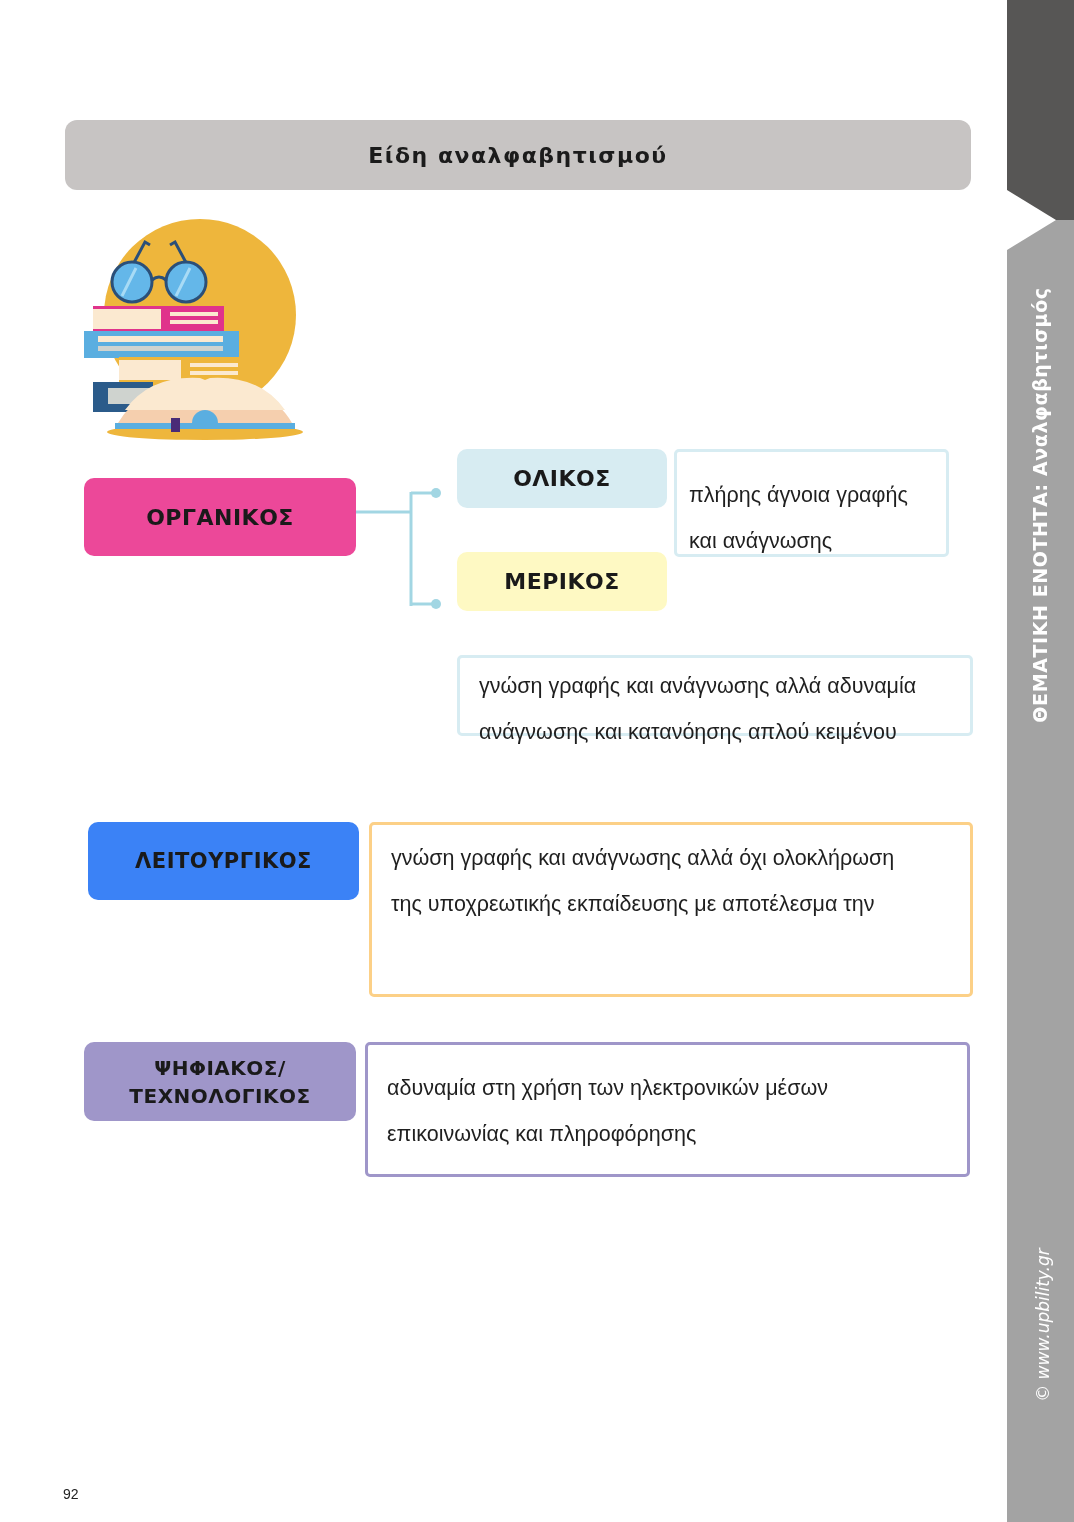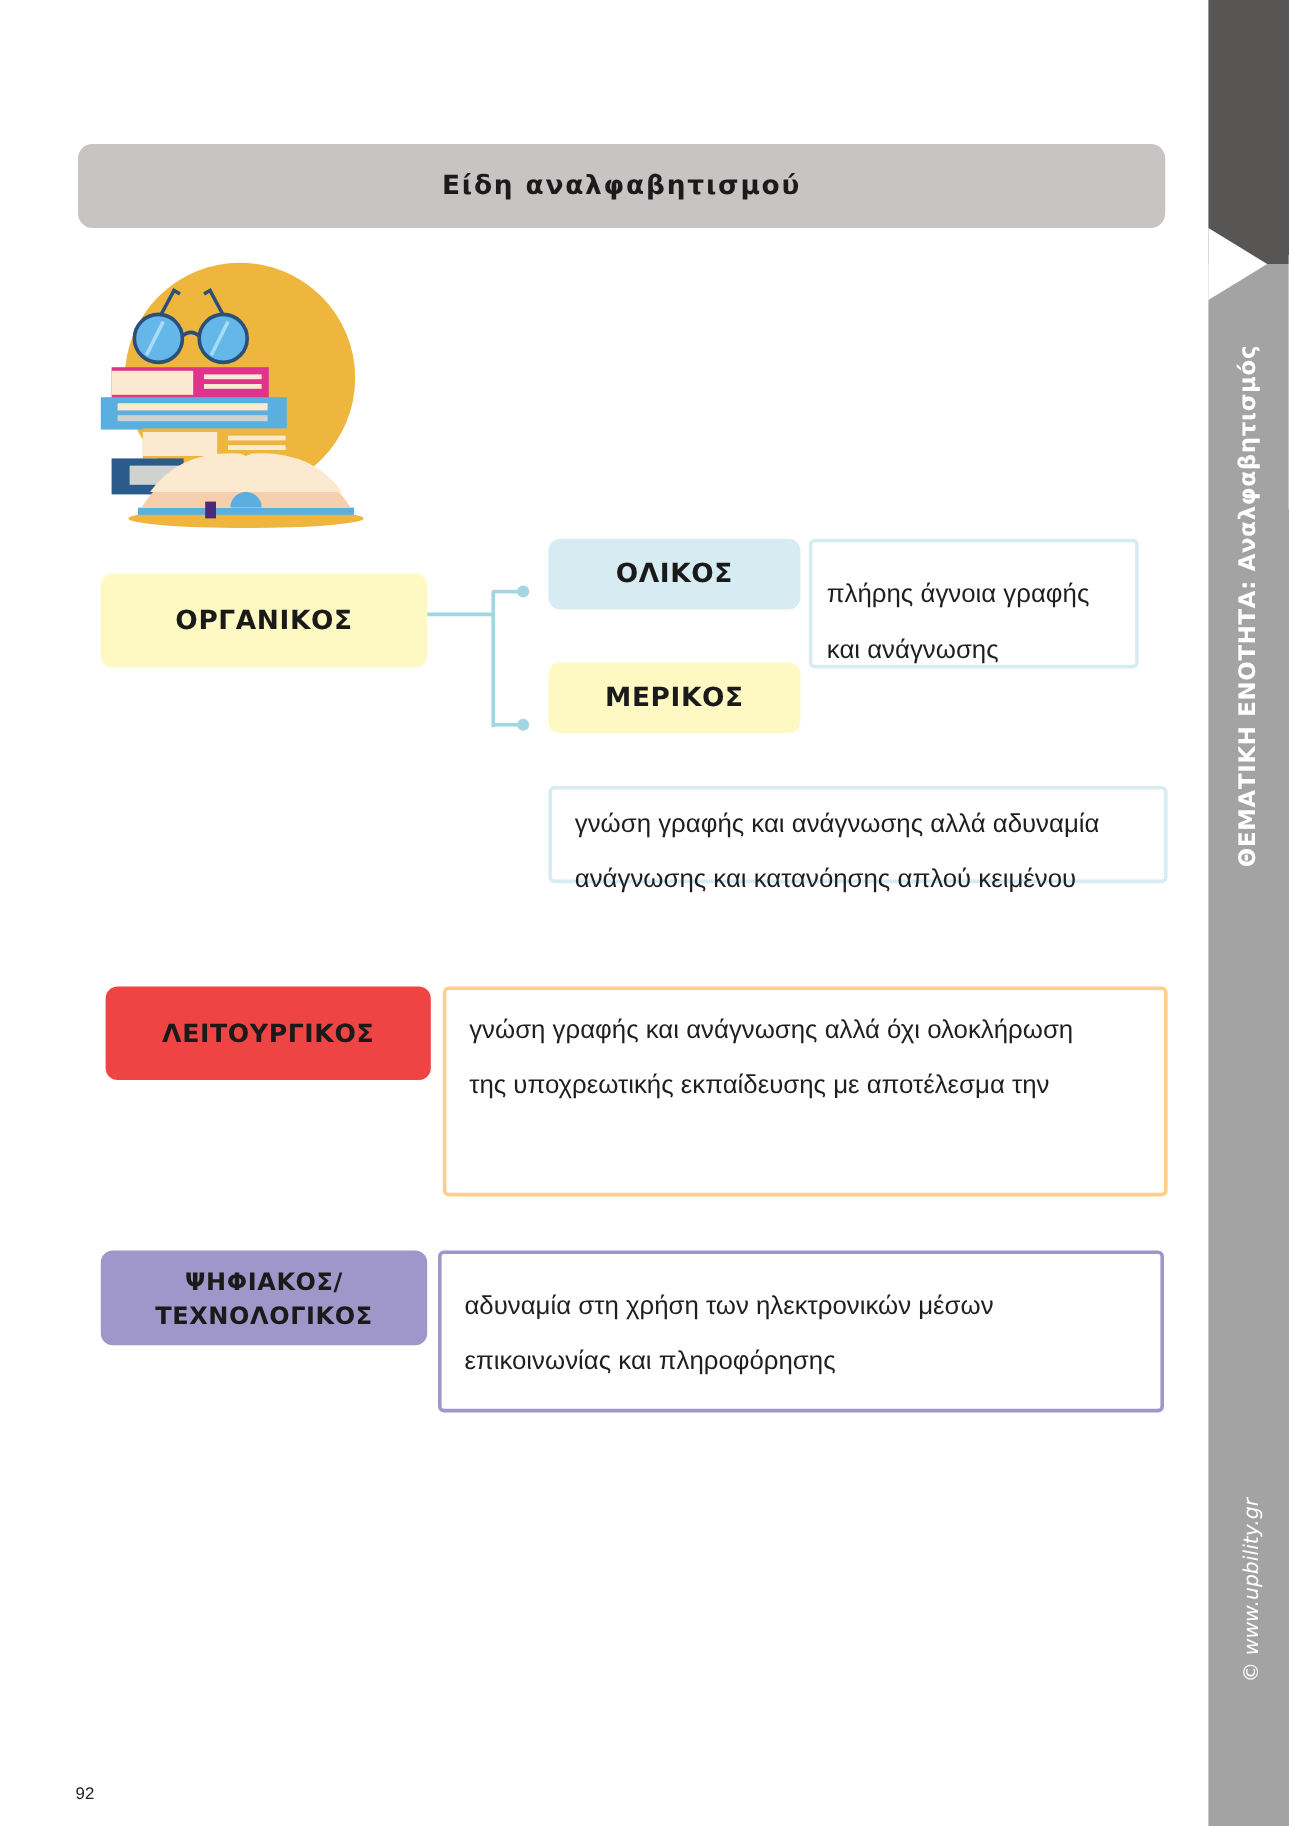--- a/index.html
+++ b/index.html
@@ -9,24 +9,24 @@
   .side-light { position: absolute; left: 1007px; top: 220px; width: 67px; height: 1302px; background: #a3a3a3; }
   .side-title { position: absolute; left: 1040px; top: 505px; transform: translate(-50%, -50%) rotate(-90deg); white-space: nowrap; color: #ffffff; font-family: "DejaVu Sans", sans-serif; font-weight: bold; font-size: 19px; letter-spacing: 0.6px; }
   .side-copy { position: absolute; left: 1043px; top: 1325px; transform: translate(-50%, -50%) rotate(-90deg); white-space: nowrap; color: #ffffff; font-family: "DejaVu Sans", sans-serif; font-style: italic; font-size: 17px; }
 
   .title-bar { position: absolute; left: 65px; top: 120px; width: 906px; height: 70px; background: #c7c4c3; border-radius: 12px; display: flex; align-items: center; justify-content: center; }
   .title-bar span { font-family: "DejaVu Sans", sans-serif; font-weight: bold; font-size: 22px; color: #1b1b1b; letter-spacing: 1.5px; }
 
   .illus { position: absolute; left: 80px; top: 210px; width: 240px; height: 240px; }
 
   .label-box { position: absolute; display: flex; align-items: center; justify-content: center; text-align: center; font-family: "DejaVu Sans", sans-serif; font-weight: bold; color: #1a1a1a; border-radius: 10px; letter-spacing: 0.5px; }
-  .lb-organikos { left: 84px; top: 478px; width: 272px; height: 78px; background: #fef9c3; font-size: 22px; }
+  .lb-organikos { left: 84px; top: 478px; width: 272px; height: 78px; background: #ec4899; font-size: 22px; }
   .lb-olikos { left: 457px; top: 449px; width: 210px; height: 59px; background: #d7ecf2; font-size: 22px; }
   .lb-merikos { left: 457px; top: 552px; width: 210px; height: 59px; background: #fef9c3; font-size: 22px; }
-  .lb-leitourgikos { left: 88px; top: 822px; width: 271px; height: 78px; background: #ef4444; font-size: 21px; }
+  .lb-leitourgikos { left: 88px; top: 822px; width: 271px; height: 78px; background: #3b82f6; font-size: 21px; }
   .lb-psifiakos { left: 84px; top: 1042px; width: 272px; height: 79px; background: #9f96c9; font-size: 20px; line-height: 28px; flex-direction: column; }
 
   .desc-box { position: absolute; background: #ffffff; border-radius: 5px; box-sizing: border-box; font-size: 21.5px; line-height: 46px; color: #1f1f1f; }
   .desc-olikos { left: 674px; top: 449px; width: 275px; height: 108px; border: 3px solid #d7ecf2; padding: 20px 0 0 12px; }
   .desc-merikos { left: 457px; top: 655px; width: 516px; height: 81px; border: 3px solid #d7ecf2; padding: 5px 0 0 19px; }
   .desc-leitourgikos { left: 369px; top: 822px; width: 604px; height: 175px; border: 3px solid #fcd087; padding: 10px 0 0 19px; }
   .desc-psifiakos { left: 365px; top: 1042px; width: 605px; height: 135px; border: 3px solid #9f96c9; padding: 20px 0 0 19px; }
 
   .connector { position: absolute; left: 0; top: 0; width: 1074px; height: 1522px; pointer-events: none; }
 

